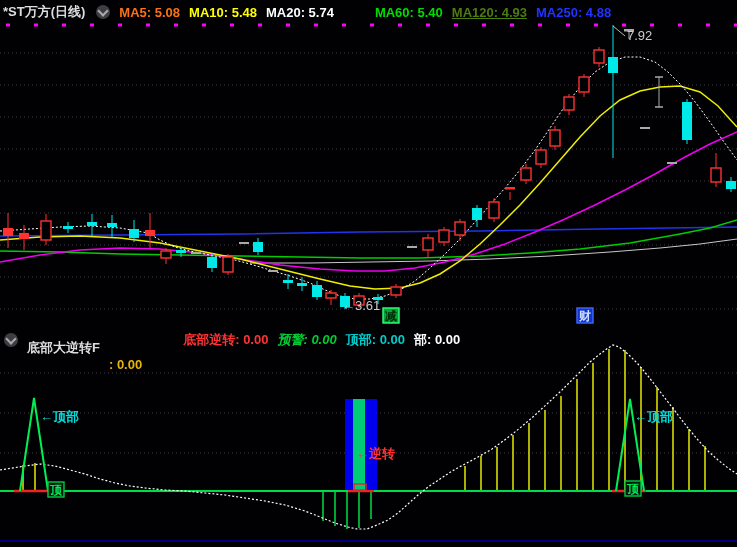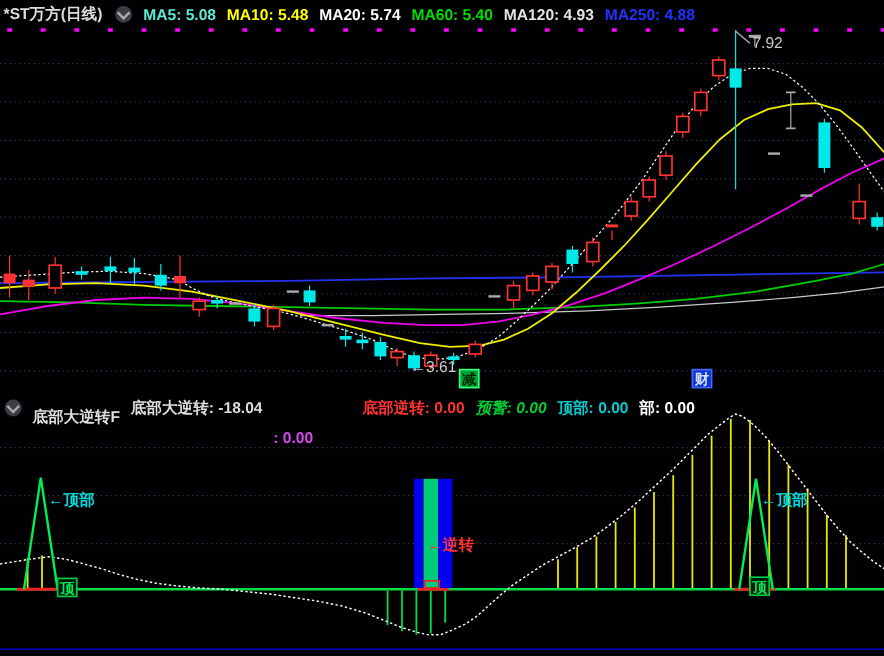--- a/index.html
+++ b/index.html
@@ -17,35 +17,34 @@
         transform:rotate(-45deg);margin-top:-3px;}
 </style>
 </head>
 <body>
 
 <div class="hdr" id="top-header">
   <span style="color: rgb(221, 221, 221);">*ST万方(日线)</span>
   <span class="chev">
       <i></i>
     </span>
-  <span style="color: #5eead4;">MA5: 5.08</span>
+  <span style="color: #f97316;">MA5: 5.08</span>
   <span style="color: rgb(255, 255, 0); text-align: right;">MA10: 5.48</span>
   <span style="color: #ffffff;">MA20: 5.74</span>
-  <span style="color: rgb(0, 221, 0);">MA60: 5.40</span>
-  <span style="color: #e5e5e5;">MA120: 4.93</span>
+  <span style="color: rgb(0, 221, 0); margin-left: 32px;">MA60: 5.40</span>
+  <span style="color: #4d7c0f; text-decoration: underline;">MA120: 4.93</span>
   <span style="color: rgb(34, 51, 255); text-align: right;">MA250: 4.88</span>
 </div>
 
 <div class="hdr" id="bottom-header">
   <span class="chev">
       <i></i>
     </span>
   <span style="color: rgb(221, 221, 221); margin-top: 16px;">底部大逆转F</span>
-  <span style="color: rgb(221, 221, 221);">底部大逆转: -18.04</span>
-  <span style="color: #d946ef; margin-top: 48px;">: 0.00</span>
+  <span style="color: #eab308; margin-top: 48px;">: 0.00</span>
   <span style="color: rgb(255, 51, 51); margin-left: 32px;">底部逆转: 0.00</span>
   <span style="color: rgb(0, 204, 51); font-style: italic;">预警: 0.00</span>
   <span style="color: rgb(0, 204, 204);">顶部: 0.00</span>
   <span style="color: #ffffff;">部: 0.00</span>
 </div>
 
 <svg id="chart-svg" width="737" height="547" viewBox="0 0 737 547">
     <line x1="0" y1="53" x2="737" y2="53" stroke="#3c3c46" stroke-width="1" stroke-dasharray="1 3"></line>
     <line x1="0" y1="85" x2="737" y2="85" stroke="#3c3c46" stroke-width="1" stroke-dasharray="1 3"></line>
     <line x1="0" y1="117" x2="737" y2="117" stroke="#3c3c46" stroke-width="1" stroke-dasharray="1 3"></line>

